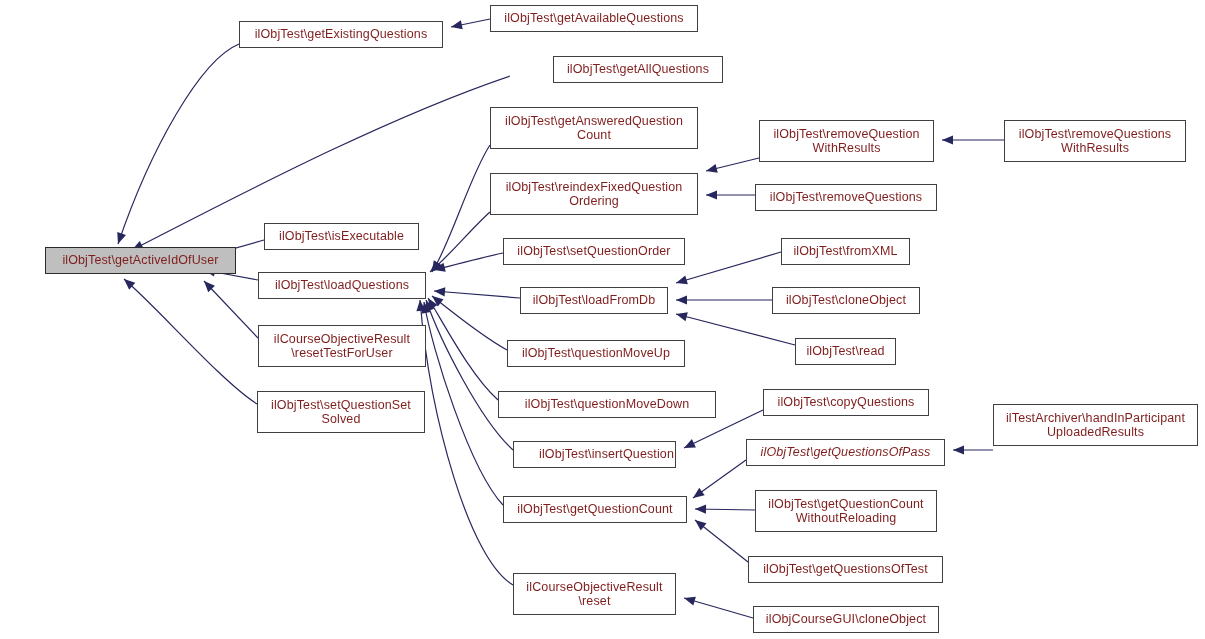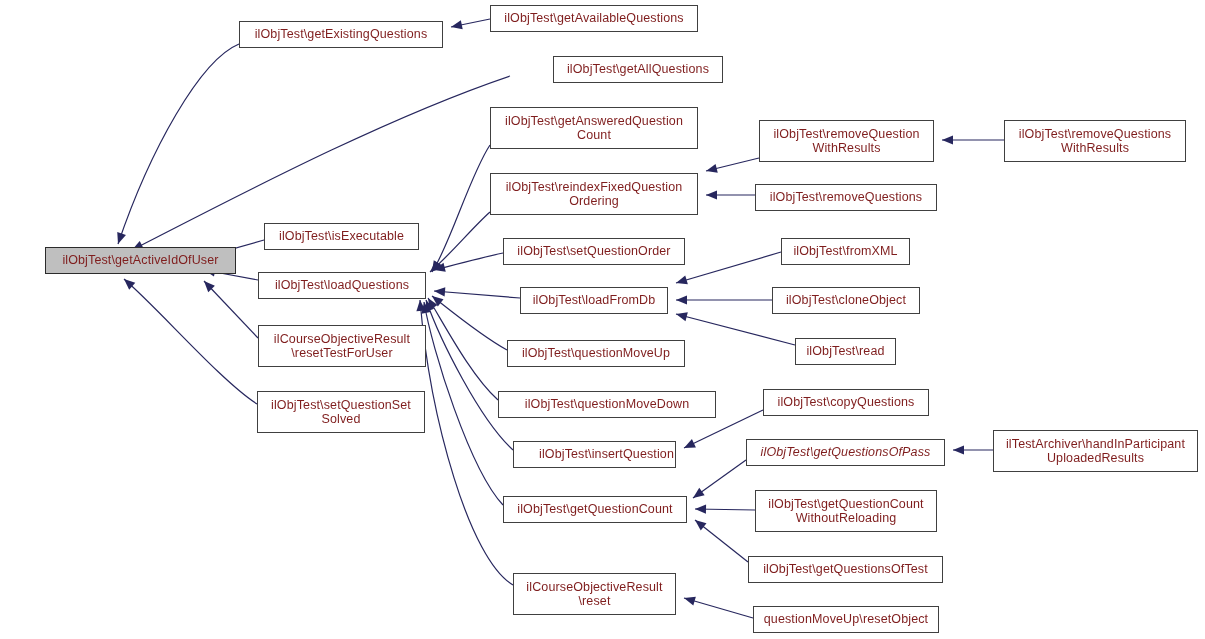--- a/index.html
+++ b/index.html
@@ -176,23 +176,23 @@
       <div class="node-rect" style="left: 503px; top: 238px; width: 182px; height: 27px;"><span class="node-label">ilObjTest\setQuestionOrder</span></div>
       <div class="node-rect" style="left: 520px; top: 287px; width: 148px; height: 27px;"><span class="node-label">ilObjTest\loadFromDb</span></div>
       <div class="node-rect" style="left: 781px; top: 238px; width: 129px; height: 27px;"><span class="node-label">ilObjTest\fromXML</span></div>
       <div class="node-rect" style="left: 772px; top: 287px; width: 148px; height: 27px;"><span class="node-label">ilObjTest\cloneObject</span></div>
       <div class="node-rect" style="left: 795px; top: 338px; width: 101px; height: 27px;"><span class="node-label">ilObjTest\read</span></div>
       <div class="node-rect" style="left: 507px; top: 340px; width: 178px; height: 27px;"><span class="node-label">ilObjTest\questionMoveUp</span></div>
       <div class="node-rect" style="left: 498px; top: 391px; width: 218px; height: 27px;"><span class="node-label">ilObjTest\questionMoveDown</span></div>
       <div class="node-rect" style="left: 513px; top: 441px; width: 163px; height: 27px; padding-left: 24px;"><span class="node-label">ilObjTest\insertQuestion</span></div>
       <div class="node-rect" style="left: 763px; top: 389px; width: 166px; height: 27px;"><span class="node-label">ilObjTest\copyQuestions</span></div>
       <div class="node-rect" style="left: 746px; top: 439px; width: 199px; height: 27px; font-style: italic;"><span class="node-label">ilObjTest\getQuestionsOfPass</span></div>
-      <div class="node-rect" style="left: 993px; top: 430px; width: 205px; height: 42px;"><span class="node-label">ilTestArchiver\handInParticipant
+      <div class="node-rect" style="left: 993px; top: 404px; width: 205px; height: 42px;"><span class="node-label">ilTestArchiver\handInParticipant
 UploadedResults</span></div>
       <div class="node-rect" style="left: 503px; top: 496px; width: 184px; height: 27px;"><span class="node-label">ilObjTest\getQuestionCount</span></div>
       <div class="node-rect" style="left: 755px; top: 490px; width: 182px; height: 42px;"><span class="node-label">ilObjTest\getQuestionCount
 WithoutReloading</span></div>
       <div class="node-rect" style="left: 748px; top: 556px; width: 195px; height: 27px;"><span class="node-label">ilObjTest\getQuestionsOfTest</span></div>
       <div class="node-rect" style="left: 513px; top: 573px; width: 163px; height: 42px;"><span class="node-label">ilCourseObjectiveResult
 \reset</span></div>
-      <div class="node-rect" style="left: 753px; top: 606px; width: 186px; height: 27px;"><span class="node-label">questionMoveUp\resetObject</span></div>
+      <div class="node-rect" style="left: 753px; top: 606px; width: 186px; height: 27px;"><span class="node-label">ilObjCourseGUI\cloneObject</span></div>
     </div>
 </div>
 
 </body></html>

